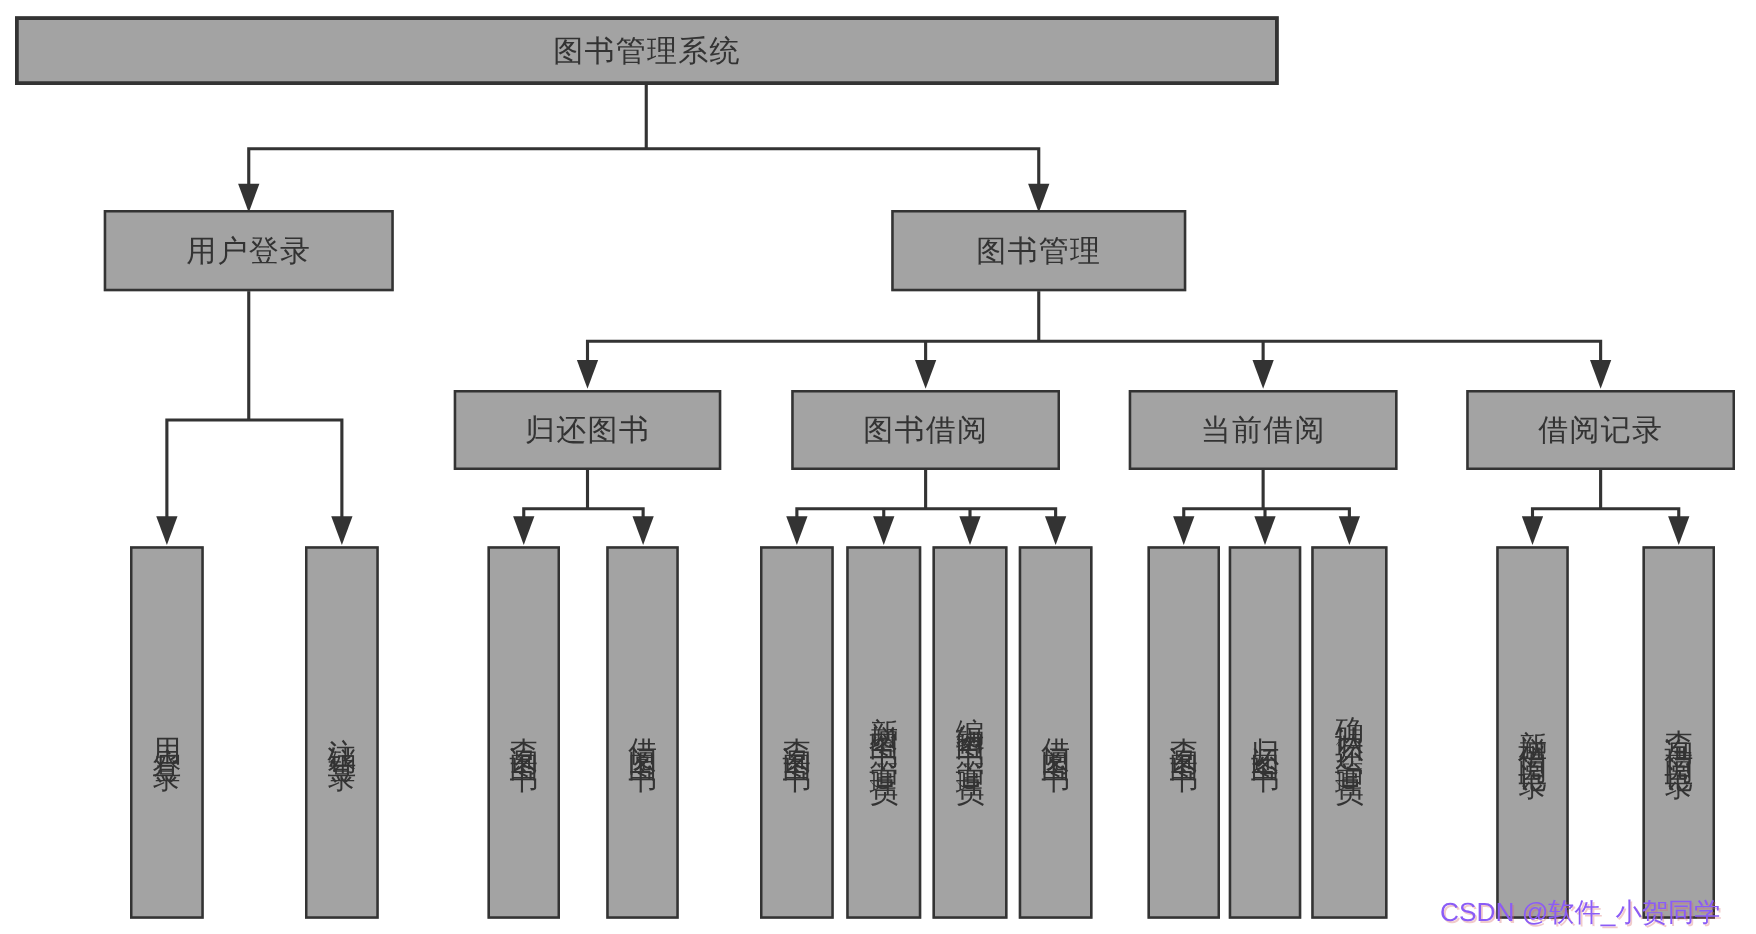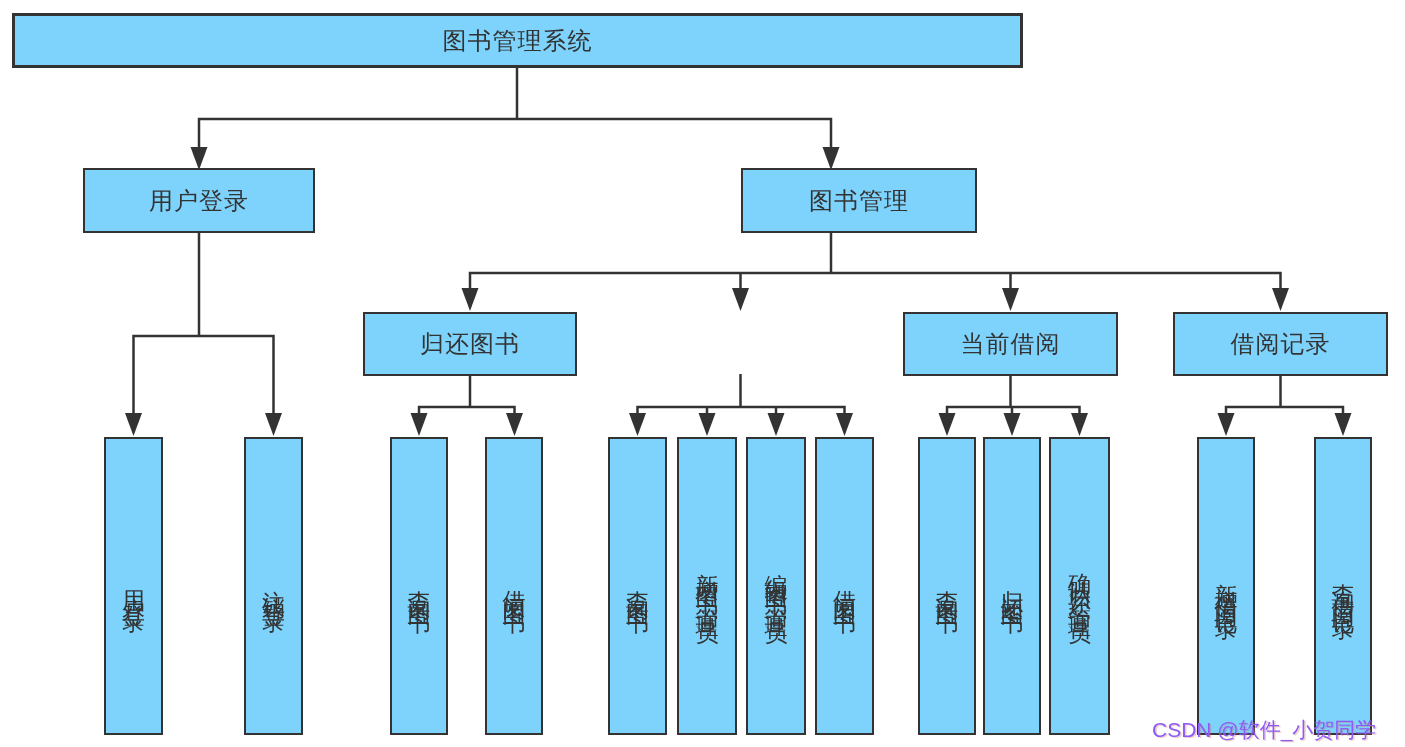--- a/index.html
+++ b/index.html
@@ -18,21 +18,21 @@
   #edges {
     position: absolute;
     left: 0; top: 0;
     width: 1405px;
     height: 747px;
     z-index: 1;
   }
   .node {
     position: absolute;
     box-sizing: border-box;
-    background: #7dd3fc;
+    background: #a3a3a3;
     border: 2.5px solid #333333;
     display: flex;
     align-items: center;
     justify-content: center;
     color: #333333;
     z-index: 2;
   }
   .node.root { border-width: 3px; }
   .hlabel {
     font-size: 24px;
@@ -45,21 +45,21 @@
     text-orientation: mixed;
     font-size: 23px;
     letter-spacing: 7px;
     line-height: 1;
     color: #333333;
   }
   
   .n-root   { left: 12px;  top: 13px;  width: 1011px; height: 55px; }
   
   .n-ulogin { left: 83px;  top: 168px; width: 232px; height: 65px; }
-  .n-bmgmt  { left: 713px; top: 168px; width: 236px; height: 65px; margin-left: 28px; }
+  .n-bmgmt  { left: 713px; top: 168px; width: 236px; height: 65px; }
   
   .n-newb   { left: 363px;  top: 312px; width: 214px; height: 64px; }
   .n-bborrow{ left: 633px;  top: 312px; width: 215px; height: 64px; }
   .n-cborrow{ left: 903px;  top: 312px; width: 215px; height: 64px; }
   .n-brec   { left: 1173px; top: 312px; width: 215px; height: 64px; }
   
   .leaf { top: 437px; height: 298px; }
   .l1  { left: 104px;  width: 59px; }
   .l2  { left: 244px;  width: 59px; }
   .l3  { left: 390px;  width: 58px; }
@@ -151,20 +151,23 @@
   <div class="node n-ulogin">
     <span class="hlabel">用户登录</span>
   </div>
   <div class="node n-bmgmt">
     <span class="hlabel">图书管理</span>
   </div>
 
   <div class="node n-newb">
     <span class="hlabel">归还图书</span>
   </div>
+  <div class="node n-bborrow">
+    <span class="hlabel">图书借阅</span>
+  </div>
   <div class="node n-cborrow">
     <span class="hlabel">当前借阅</span>
   </div>
   <div class="node n-brec">
     <span class="hlabel">借阅记录</span>
   </div>
 
   <div class="node vnode leaf l1">
     <span class="vlabel">用户登录</span>
   </div>

